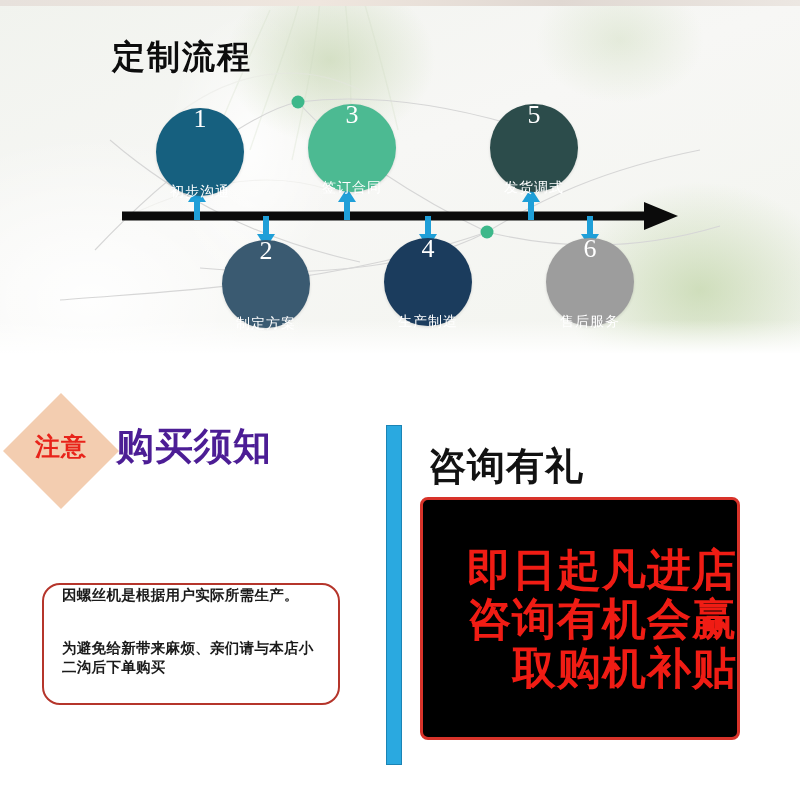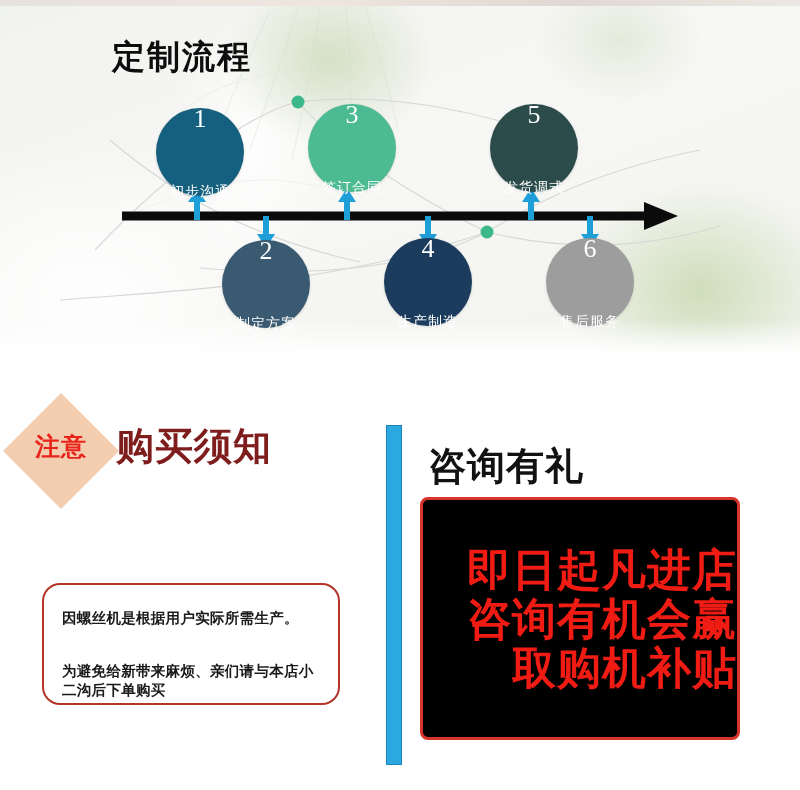--- a/index.html
+++ b/index.html
@@ -130,21 +130,21 @@
     color: #e8231a;
     letter-spacing: 1px;
     z-index: 3;
   }
   #purchase-heading {
     position: absolute;
     left: 116px;
     top: 61px;
     font-size: 38px;
     font-weight: bold;
-    color: #7f1d1d;
+    color: #4c1d95;
     letter-spacing: 1px;
   }
 
   #blue-divider {
     position: absolute;
     left: 386px;
     top: 65px;
     width: 16px;
     height: 340px;
     background: #2aa9e0;
@@ -165,21 +165,21 @@
   #notice-box {
     position: absolute;
     left: 42px;
     top: 223px;
     width: 298px;
     height: 122px;
     border: 2px solid #b5352b;
     border-radius: 18px;
     box-sizing: border-box;
     background: #ffffff;
-    padding: 24px 18px 0 18px;
+    padding: 1px 18px 0 18px;
   }
   #notice-box .line {
     font-size: 14.5px;
     font-weight: bold;
     color: #1a1a1a;
     line-height: 1.35;
     letter-spacing: .3px;
   }
   #notice-box .line.second { margin-top: 33px; }
 

